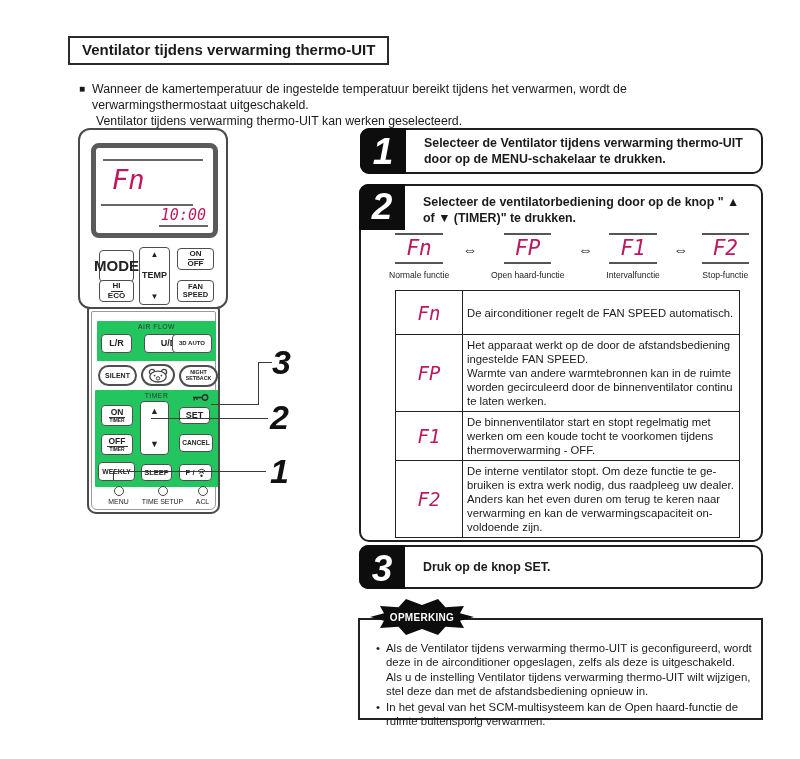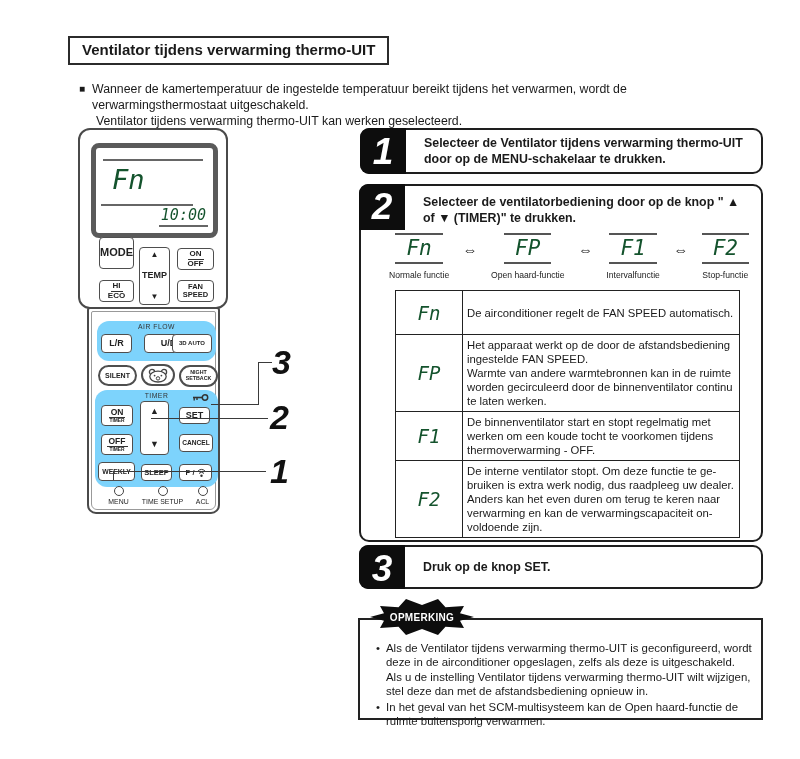--- a/index.html
+++ b/index.html
@@ -14,39 +14,39 @@
   .intro .row{display:flex;}
   .intro .sq{font-size:10px;margin-right:7px;margin-top:1px;}
   .intro .l2{margin-left:17px;}
 
   
   .remote{left:78px;top:128px;width:150px;height:386px;}
   .upper-body{left:0;top:0;width:146px;height:177px;border:2.5px solid #4a4a4a;
               border-radius:12px;background:#fff;z-index:2;}
   .lcd{left:11px;top:13px;width:117px;height:85px;border:5px solid #5a5a5a;border-radius:8px;background:#fff;}
   .lcd-topline{left:7px;top:11px;width:100px;border-top:2px solid #666;}
-  .seg{font-family:"DejaVu Sans Mono",monospace;font-style:italic;color:#14532d;}
+  .seg{font-family:"DejaVu Sans Mono",monospace;font-style:italic;color:#be185d;}
   .lcd-fn{left:16px;top:16px;font-size:27px;}
   .lcd-midline{left:5px;top:56px;width:92px;border-top:2px solid #666;}
   .lcd-time{right:5px;top:58px;font-size:15px;border-bottom:2px solid #666;padding:0 2px 1px 2px;}
   .rbtn{position:absolute;background:#fff;border:1.8px solid #4e4e4e;border-radius:4px;
         display:flex;flex-direction:column;align-items:center;justify-content:center;
         font-weight:bold;color:#222;text-align:center;line-height:1.05;box-sizing:border-box;}
   .frac-top{border-bottom:1.3px solid #333;padding:0 2px;text-align:right;}
-  .btn-mode{left:19px;top:107px;width:35px;height:32px;font-size:11px;}
+  .btn-mode{left:19px;top:120px;width:35px;height:32px;font-size:15px;}
   .btn-temp{left:59px;top:117px;width:31px;height:58px;font-size:9px;justify-content:space-between;padding:3px 0;}
   .btn-temp .tri{font-size:8px;}
   .btn-onoff{left:97px;top:118px;width:37px;height:22px;font-size:8px;}
   .btn-hieco{left:19px;top:150px;width:35px;height:22px;font-size:8px;}
   .btn-fanspeed{left:97px;top:150px;width:37px;height:22px;font-size:7.5px;}
 
   .lower-body{left:9px;top:179px;width:129px;height:203px;border:2px solid #4a4a4a;
               border-radius:3px 3px 9px 9px;background:#fff;}
   .lower-inner{left:2px;top:2px;right:2px;bottom:2px;border:1px solid #999;border-radius:2px 2px 6px 6px;}
-  .panel{position:absolute;background:#7dd3fc;border-radius:12px;}
+  .panel{position:absolute;background:#22c55e;border-radius:1px;}
   .panel-label{position:absolute;top:2px;left:0;right:0;text-align:center;font-size:6.8px;color:#333;letter-spacing:.5px;}
   .airflow{left:5px;top:9px;width:119px;height:40px;}
   .btn-lr{left:4px;top:13px;width:31px;height:19px;font-size:9px;}
   .btn-ud{left:39px;top:13px;width:49px;height:19px;font-size:9px;margin-left:8px;}
   .btn-3d{left:75px;top:13px;width:40px;height:19px;font-size:6px;}
   .oval{border-radius:12px !important;border-width:2px !important;}
   .btn-silent{left:6px;top:53px;width:39px;height:21px;font-size:7px;}
   .btn-face{left:49px;top:52px;width:34px;height:22px;}
   .btn-night{left:87px;top:53px;width:39px;height:22px;font-size:5.3px;}
   .timerpanel{left:3px;top:78px;width:123px;height:97px;}

